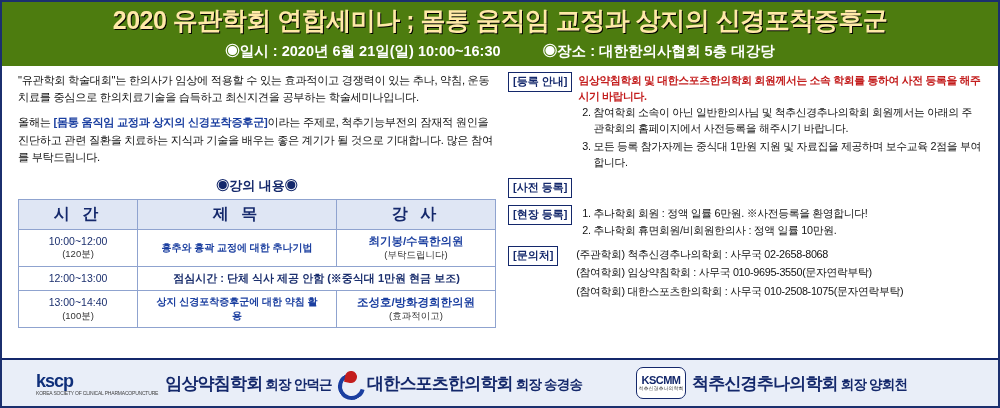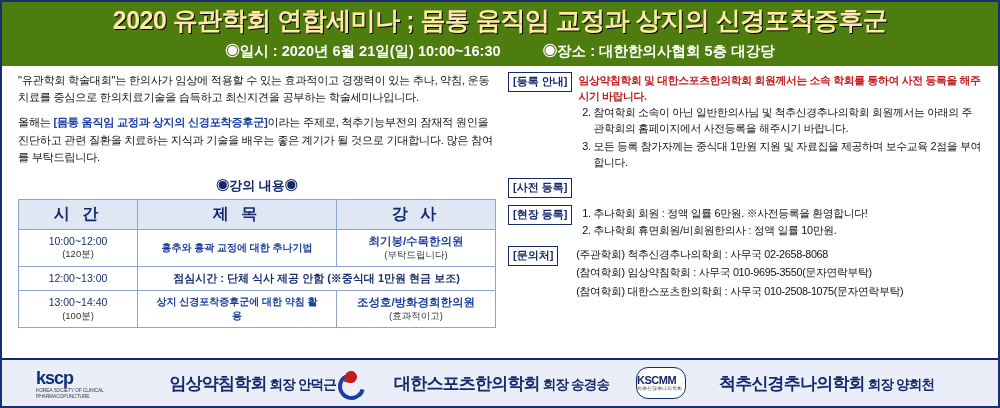--- a/index.html
+++ b/index.html
@@ -124,21 +124,21 @@
     position:absolute;
     left:0;bottom:0;
     width:100%;
     height:48px;
     background:#e9eef8;
     border-top:2px solid #14286b;
     display:flex;
     align-items:center;
     box-sizing:border-box;
   }
-  .logo-group{display:flex;align-items:center;gap:27px;}
+  .logo-group{display:flex;align-items:center;}
   .g1{padding-left:34px;width:300px;}
   .g2{width:300px;}
   .g3{width:360px;}
   .logo-mark{
     display:flex;align-items:center;margin-right:7px;
   }
   .kscp{
     font-size:18px;font-weight:bold;color:#0f2f7a;
     font-family:"Liberation Sans",sans-serif;
     letter-spacing:-1px;
@@ -158,22 +158,22 @@
   .blue-swoosh:before{
     content:"";position:absolute;left:2px;top:3px;width:19px;height:19px;
     border:4px solid #1b3fa0;border-radius:50%;border-right-color:transparent;
     transform:rotate(-30deg);
   }
   .blue-swoosh:after{
     content:"";position:absolute;left:9px;top:1px;width:12px;height:12px;
     background:#c31d1d;border-radius:50% 50% 50% 0;transform:rotate(10deg);
   }
   .kscmm{
-    width:48px;height:30px;border:1px solid #14286b;border-radius:12px;
-    background:#fff;text-align:left;margin-right:6px;
+    width:48px;height:30px;border:1px solid #14286b;border-radius:7px;
+    background:#fff;text-align:center;margin-right:6px;
     display:flex;flex-direction:column;justify-content:center;
   }
   .kscmm b{font-size:11px;color:#14286b;line-height:1;letter-spacing:-0.5px;}
   .kscmm span{font-size:5px;color:#444;line-height:1.1;}
 </style>
 </head>
 <body>
 
 <div class="poster">
 

